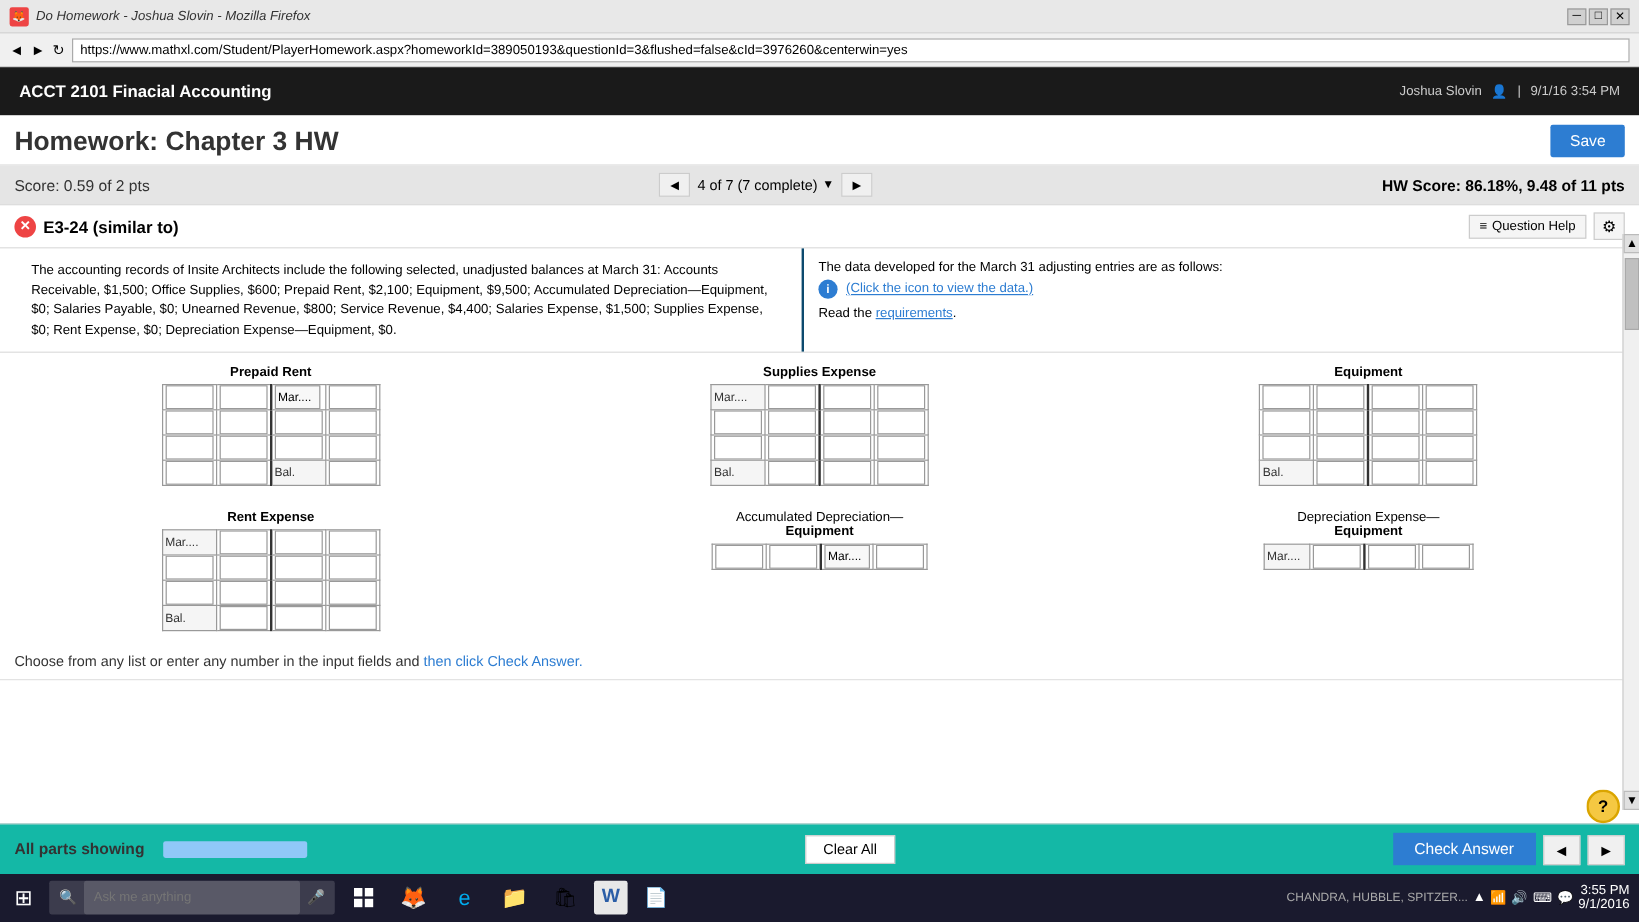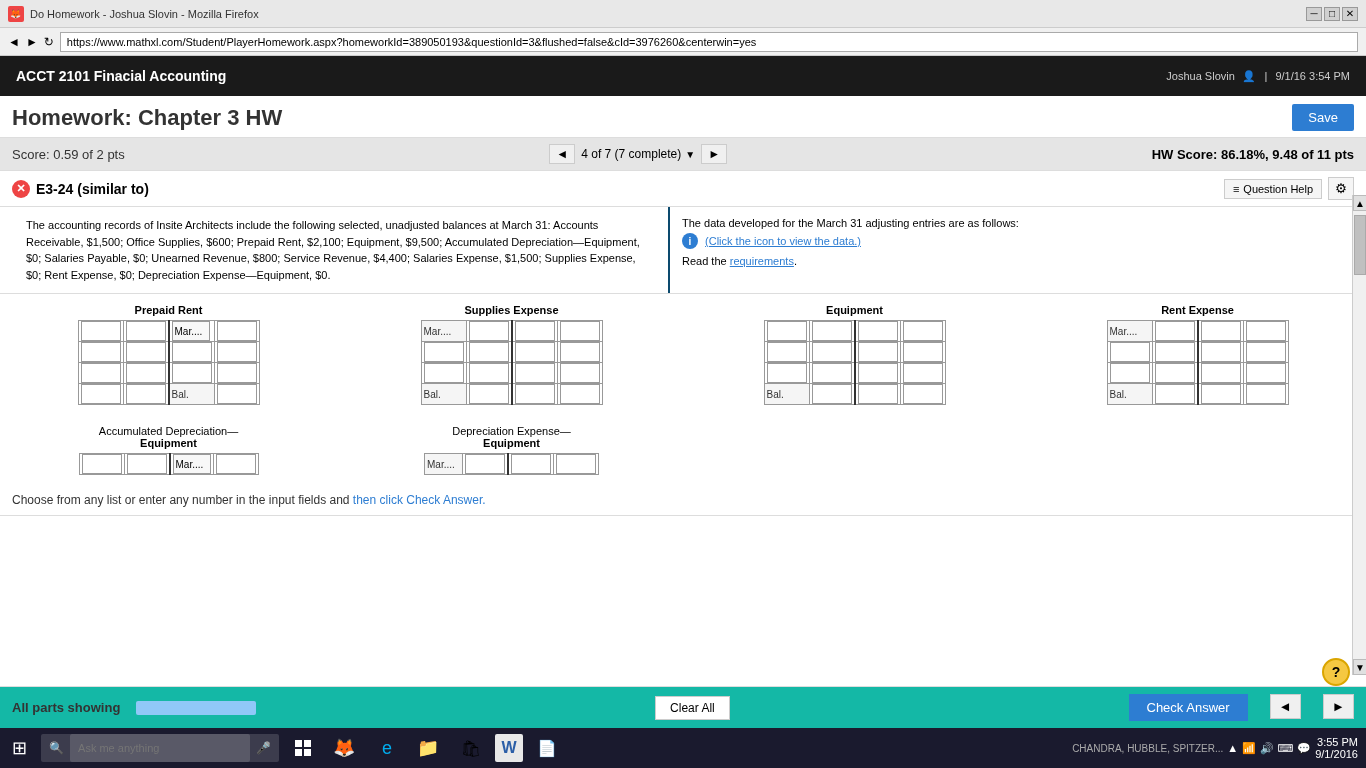--- a/index.html
+++ b/index.html
@@ -14,21 +14,21 @@
       justify-content: space-between;
       padding: 0 8px;
       border-bottom: 1px solid #ccc;
       font-size: 11px;
     }
     .browser-titlebar-left { display: flex; align-items: center; gap: 6px; }
     .browser-controls { display: flex; gap: 2px; }
     .browser-btn { width: 16px; height: 14px; background: #d0d0d0; border: 1px solid #999; display: flex; align-items: center; justify-content: center; font-size: 10px; cursor: pointer; }
     .browser-btn.close { }
     .browser-favicon { width: 16px; height: 16px; background: #e44; border-radius: 2px; display: flex; align-items: center; justify-content: center; color: white; font-size: 9px; font-weight: bold; }
-    .browser-title { font-size: 11px; color: #333; }
+    .browser-title { font-size: 11px; color: #333; font-style: italic; }
 
     .browser-addressbar {
       background: #f0f0f0;
       height: 28px;
       display: flex;
       align-items: center;
       padding: 0 8px;
       border-bottom: 1px solid #ccc;
       gap: 6px;
     }
@@ -147,21 +147,21 @@
       background: #2d7dd2;
       color: white; border-radius: 50%; font-size: 10px; font-weight: bold;
       margin-right: 4px;
     }
     .req-link { color: #2d7dd2; text-decoration: underline; cursor: pointer; }
 
     
     .ledger-area {
       padding: 10px 12px;
       display: grid;
-      grid-template-columns: 1fr 1fr 1fr 1fr;
+      grid-template-columns: 1fr 1fr 1fr;
       gap: 20px 30px;
     }
 
     .ledger-block { }
     .ledger-title {
       text-align: center;
       font-size: 11px;
       font-weight: bold;
       margin-bottom: 4px;
     }
@@ -241,21 +241,21 @@
       cursor: pointer;
     }
     .check-answer-btn {
       background: #2d7dd2;
       color: white;
       border: none;
       padding: 6px 18px;
       font-size: 13px;
       cursor: pointer;
     }
-    .bottom-right { display: flex; align-items: flex-start; gap: 22px; }
+    .bottom-right { display: flex; align-items: flex-end; gap: 6px; }
     .pag-btn { background: #f0f0f0; border: 1px solid #ccc; padding: 4px 8px; cursor: pointer; }
 
     
     .taskbar {
       background: #1a1a2e;
       height: 40px;
       display: flex;
       align-items: center;
       justify-content: space-between;
       padding: 0 0 0 4px;

